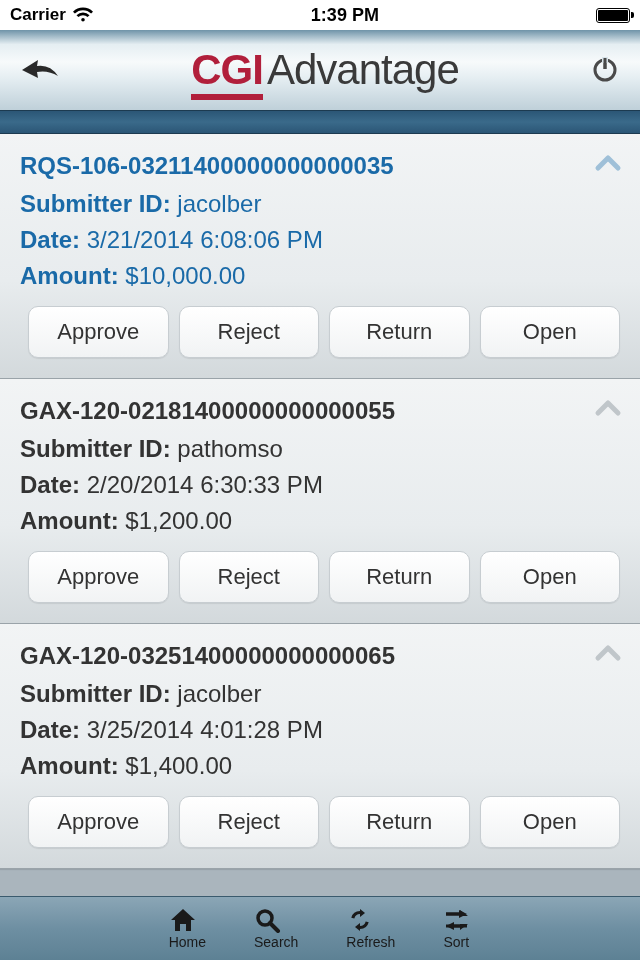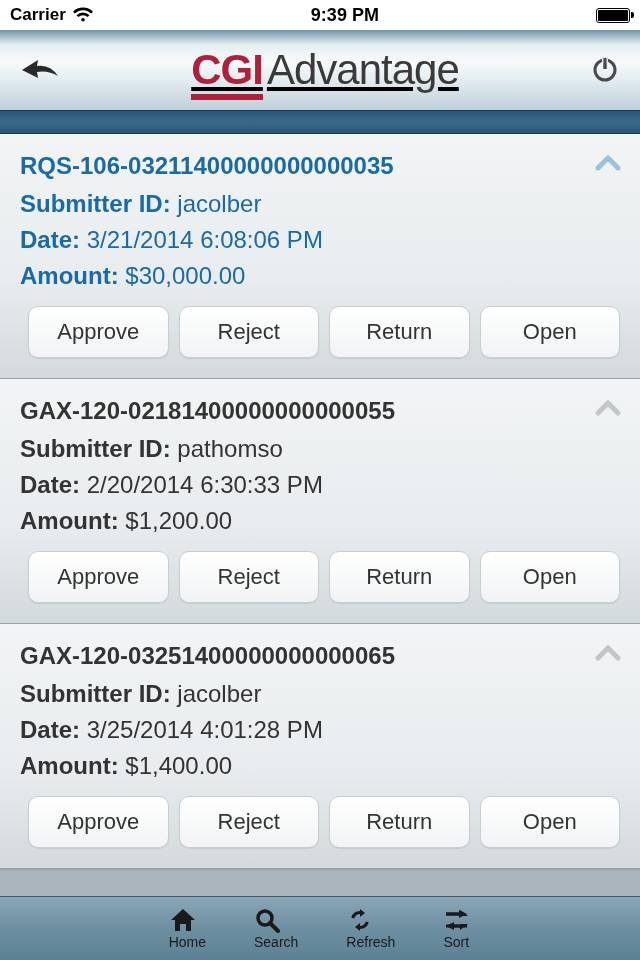--- a/index.html
+++ b/index.html
@@ -10,21 +10,21 @@
   .status-bar { height: 30px; background: #fff; display: flex; align-items: center; justify-content: space-between; padding: 0 10px; font-size: 18px; font-weight: 600; }
   .status-left { display: flex; align-items: center; gap: 6px; font-size: 17px; }
   .status-center { font-weight: 600; }
   .status-right { display: flex; align-items: center; }
   .wifi-icon svg { display: block; }
   .battery { width: 34px; height: 15px; border: 1.5px solid #000; border-radius: 3px; position: relative; }
   .battery::after { content: ""; position: absolute; right: -5px; top: 3px; width: 3px; height: 6px; background: #000; border-radius: 0 2px 2px 0; }
   .battery-fill { position: absolute; left: 1px; top: 1px; bottom: 1px; right: 1px; background: #000; border-radius: 1px; }
 
   
-  .header { height: 80px; background: linear-gradient(to bottom, #6f93a8 0%, #e5eef2 18%, #f7fafb 40%, #e5eef2 60%, #bfd0d9 100%); display: flex; align-items: center; justify-content: space-between; padding: 0 20px; position: relative; text-decoration: underline; }
+  .header { height: 80px; background: linear-gradient(to bottom, #6f93a8 0%, #e5eef2 18%, #f7fafb 40%, #e5eef2 60%, #bfd0d9 100%); display: flex; align-items: center; justify-content: space-between; padding: 0 20px; position: relative; }
   .header-back svg, .header-power svg { display: block; }
   .header-title { display: flex; align-items: baseline; gap: 4px; font-size: 42px; }
   .brand-cgi { color: #b11f3b; font-weight: 700; letter-spacing: -1px; position: relative; }
   .brand-cgi::after { content: ""; position: absolute; left: 0; right: 0; bottom: -6px; height: 6px; background: #b11f3b; }
   .brand-adv { color: #3a3a3a; font-weight: 400; letter-spacing: -1px; }
 
   .sub-header { height: 24px; background: linear-gradient(to bottom, #2b5676, #3a6a8a 50%, #2b5676); border-top: 1px solid #1c3a50; border-bottom: 1px solid #1c3a50; }
 
   
   .content { flex: 1; overflow: hidden; }
@@ -56,21 +56,21 @@
 
 <div class="status-bar">
   <div class="status-left">
     <span>Carrier</span>
     <span class="wifi-icon">
       <svg width="22" height="16" viewBox="0 0 22 16">
           <path d="M11 14.5a1.8 1.8 0 100-3.6 1.8 1.8 0 000 3.6zM4.5 8.2a9.2 9.2 0 0113 0l-1.9 1.9a6.5 6.5 0 00-9.2 0L4.5 8.2zM1 4.7a14 14 0 0120 0l-1.9 1.9a11.3 11.3 0 00-16.2 0L1 4.7z" fill="#000"></path>
         </svg>
     </span>
   </div>
-  <div class="status-center">9:39 PM</div>
+  <div class="status-center">1:39 PM</div>
   <div class="status-right">
     <div class="battery">
         <div class="battery-fill"></div>
       </div>
   </div>
 </div>
 
 <div class="header">
   <div class="header-back">
     <svg width="40" height="28" viewBox="0 0 40 28">
@@ -96,21 +96,21 @@
 <div class="content" id="content">
     <div class="card selected">
       <div class="chevron">
         <svg width="28" height="20" viewBox="0 0 28 20">
           <path d="M4 16 L14 6 L24 16" fill="none" stroke="#9fc0d8" stroke-width="5" stroke-linecap="round" stroke-linejoin="round"></path>
         </svg>
       </div>
       <div class="doc-id">RQS-106-03211400000000000035</div>
       <div class="row"><span class="label">Submitter ID: </span><span class="value">jacolber</span></div>
       <div class="row"><span class="label">Date: </span><span class="value">3/21/2014 6:08:06 PM</span></div>
-      <div class="row"><span class="label">Amount: </span><span class="value">$30,000.00</span></div>
+      <div class="row"><span class="label">Amount: </span><span class="value">$10,000.00</span></div>
       <div class="btn-row">
         <div class="btn">Approve</div>
         <div class="btn">Reject</div>
         <div class="btn">Return</div>
         <div class="btn">Open</div>
       </div>
     </div>
     <div class="card">
       <div class="chevron">
         <svg width="28" height="20" viewBox="0 0 28 20">

